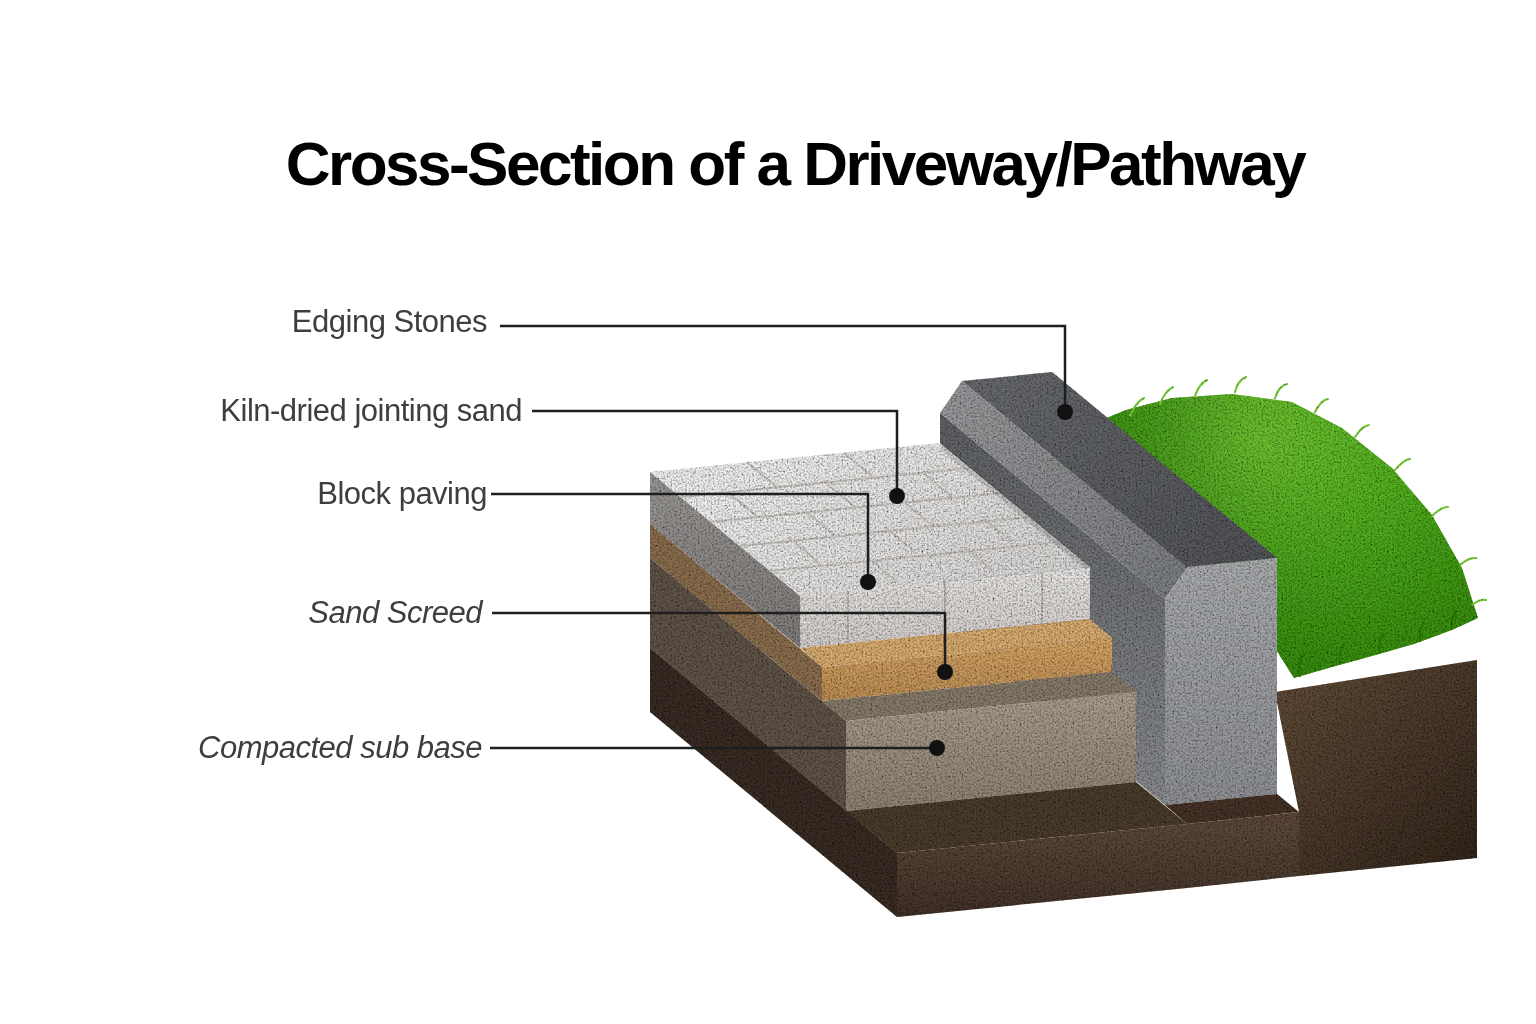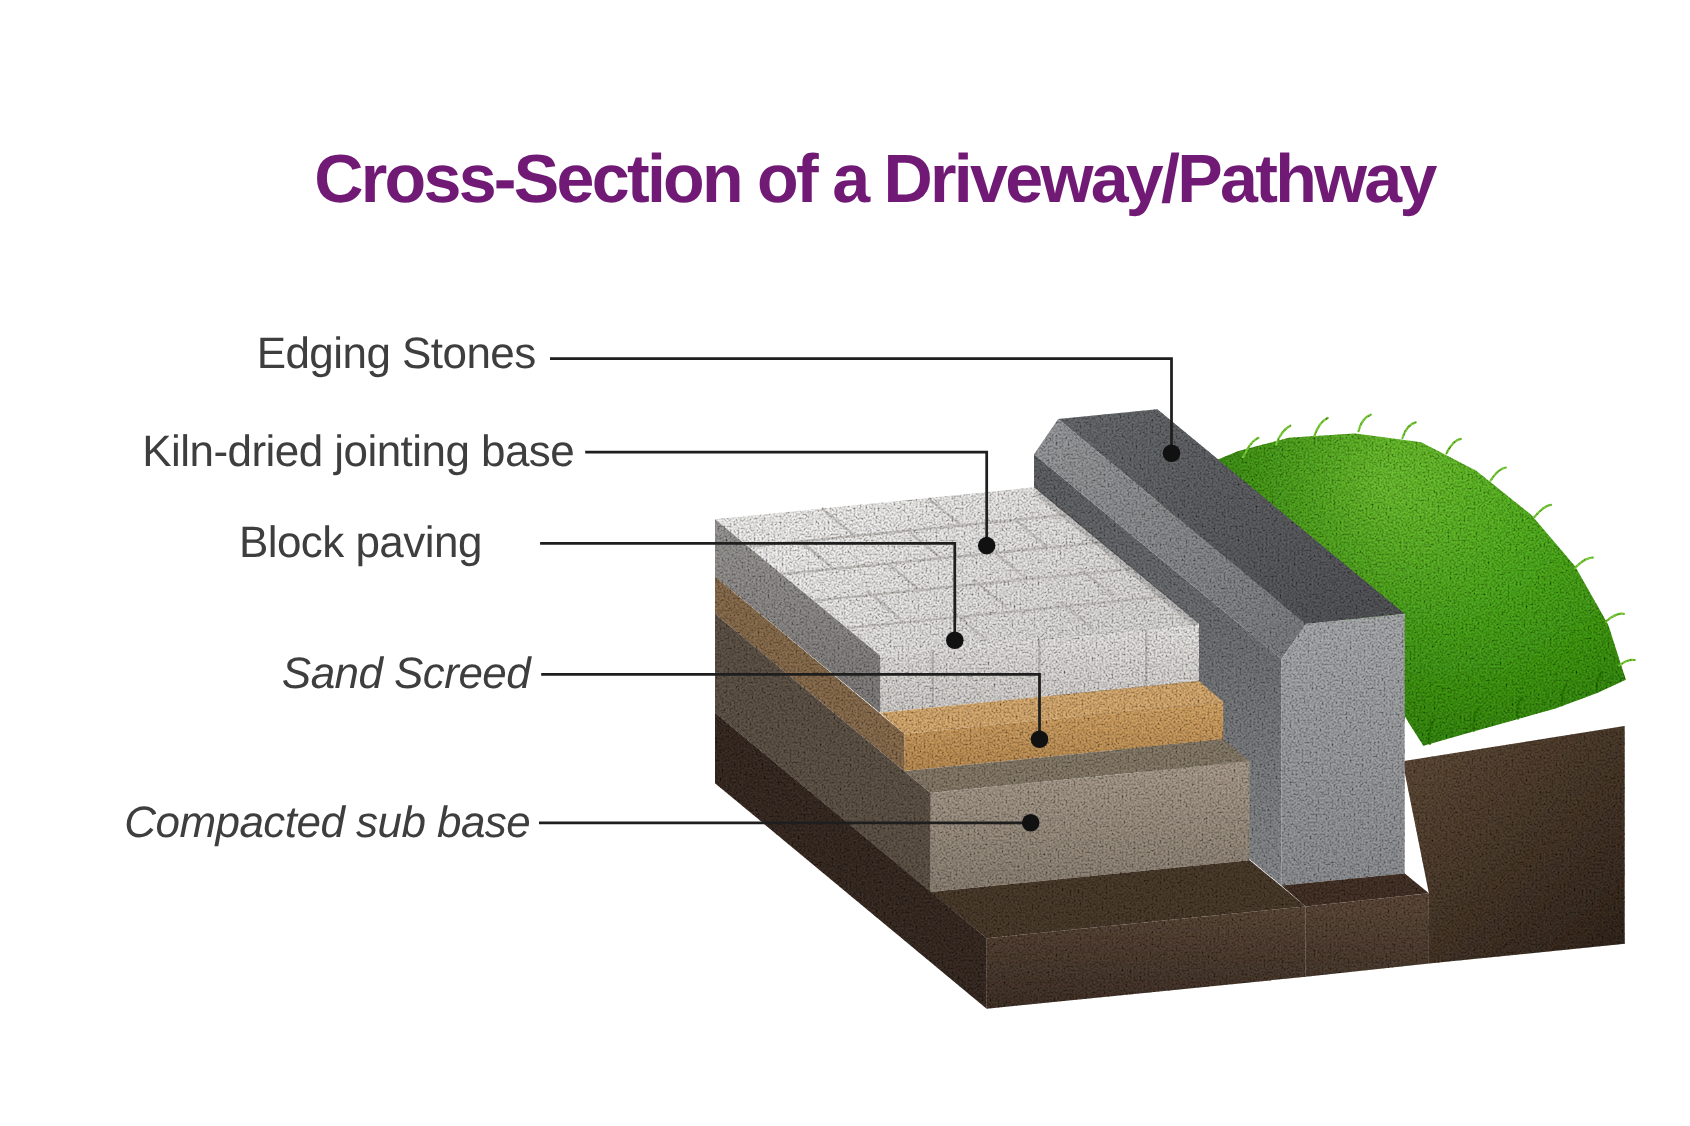--- a/index.html
+++ b/index.html
@@ -1,21 +1,21 @@
 <!DOCTYPE html>
 <html><head>
 <meta charset="utf-8">
 <style>
   html,body{margin:0;padding:0;background:#ffffff;}
   .stage{position:relative;width:1536px;height:1024px;background:#ffffff;overflow:hidden;
          font-family:"Liberation Sans","DejaVu Sans",sans-serif;}
   .stage svg{position:absolute;left:0;top:0;}
   .title{position:absolute;left:795px;top:128px;transform:translateX(-50%);
-         font-size:62px;font-weight:bold;letter-spacing:-2.5px;color:#701a75;white-space:nowrap;}
-  .lbl{position:absolute;transform:translateY(-50%);font-size:40px;letter-spacing:-0.5px;
+         font-size:62px;font-weight:bold;letter-spacing:-2.5px;color:#000000;white-space:nowrap;}
+  .lbl{position:absolute;transform:translateY(-50%);font-size:31px;letter-spacing:-0.5px;
        color:#3E3E3E;white-space:nowrap;text-align:left;}
 </style>
 </head>
 <body>
 
 <div class="stage">
 
   <svg width="1536" height="1024" viewBox="0 0 1536 1024">
     <defs>
       <linearGradient id="gPavTop" gradientUnits="userSpaceOnUse" x1="820" y1="430" x2="950" y2="620">
@@ -152,17 +152,17 @@
       <circle cx="897" cy="496" r="8"></circle>
       <circle cx="868" cy="582" r="8"></circle>
       <circle cx="945" cy="672" r="8"></circle>
       <circle cx="937" cy="748" r="8"></circle>
     </g>
   </svg>
 
   <div class="title">Cross-Section of a Driveway/Pathway</div>
 
   <div class="lbl" style="right:1049px;top:322px;">Edging Stones</div>
-  <div class="lbl" style="right:1014px;top:411px;">Kiln-dried jointing base</div>
-  <div class="lbl" style="right:1098px;top:494px;">Block paving</div>
+  <div class="lbl" style="right:1014px;top:411px;">Kiln-dried jointing sand</div>
+  <div class="lbl" style="right:1049px;top:494px;">Block paving</div>
   <div class="lbl" style="right:1054px;top:613px;font-style:italic;">Sand Screed</div>
   <div class="lbl" style="right:1054px;top:748px;font-style:italic;">Compacted sub base</div>
 </div>
 
 </body></html>

